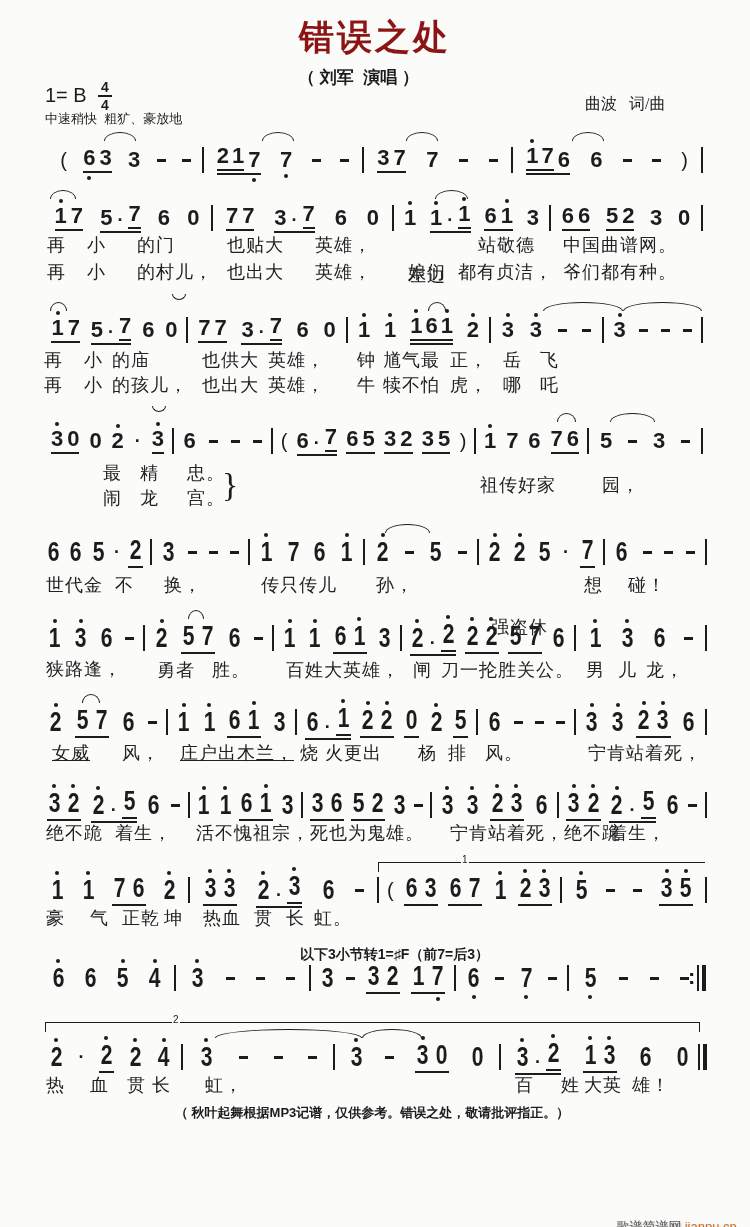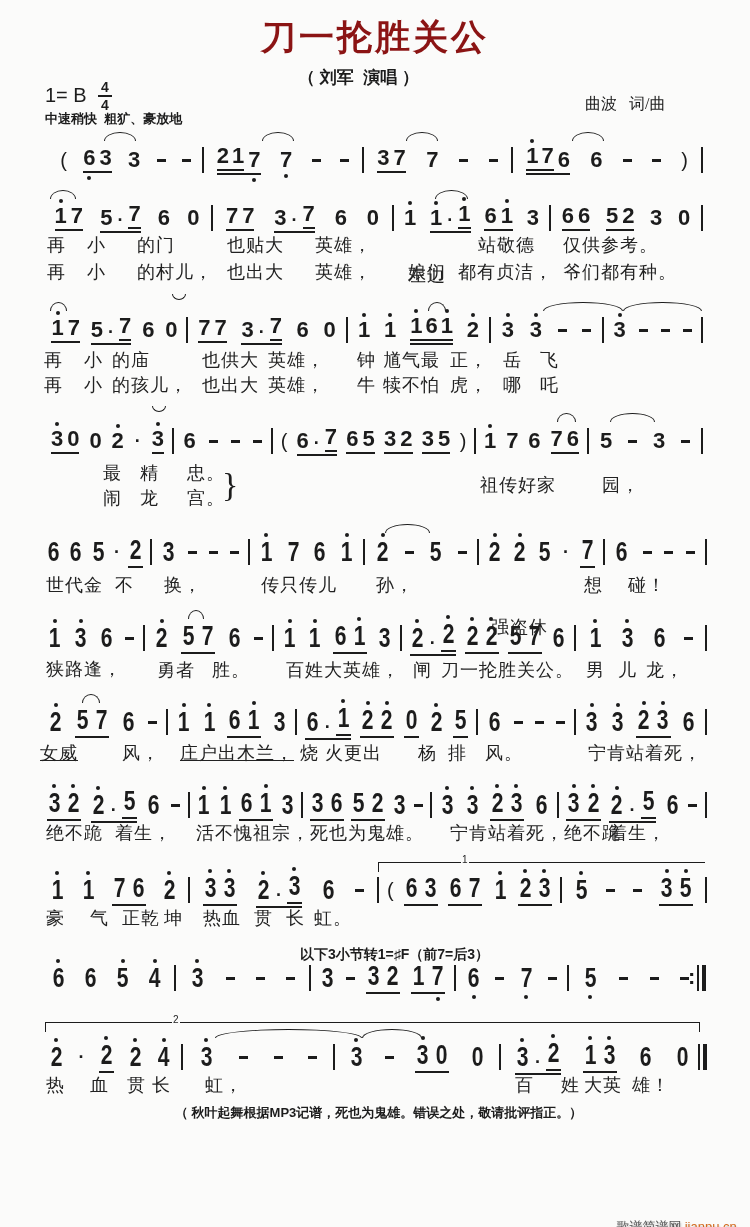--- a/index.html
+++ b/index.html
@@ -10,21 +10,21 @@
   }
   .abs { position:absolute; }
   .title {
     top:14px; left:0; width:750px; text-align:center;
     font-size:35px; font-weight:bold; letter-spacing:3px; color:var(--title,#8b1414);
   }
   .performer { top:66px; left:298px; font-size:17px; font-weight:bold; white-space:pre; }
   .key { top:84px; left:45px; font-size:20px; white-space:pre; }
   .timesig { top:80px; left:98px; width:14px; text-align:center; font-size:14px; font-weight:bold; line-height:14px; }
   .timesig .ts-line { display:block; height:1.5px; background:#1c1c1c; margin:1px 0; }
-  .tempo { top:110px; left:45px; font-size:13px; font-weight:bold; white-space:pre; }
+  .tempo { top:110px; left:45px; font-size:13px; font-weight:normal; white-space:pre; }
   .credits { top:94px; left:585px; font-size:16px; font-family:"Liberation Serif","DejaVu Serif",serif; white-space:pre; }
 
   
   .row { position:absolute; left:0; top:0; width:750px; height:0; }
   .measure {
     position:absolute; height:32px; display:flex; align-items:center;
     justify-content:space-around; padding:0 4px; box-sizing:border-box;
   }
   .note { position:relative; display:inline-block; line-height:1; }
   .digit { display:inline-block; font-weight:bold; font-size:22px; line-height:1; }
@@ -68,21 +68,21 @@
   .footnote { top:1104px; left:175px; font-size:13px; font-weight:bold; white-space:pre; }
   .welcome { top:1126px; left:154px; font-size:19px; font-family:"Liberation Serif","DejaVu Serif",serif; white-space:pre; }
   .watermark { top:1203px; left:602px; font-size:13px; white-space:pre; text-shadow:1px 2px 2px rgba(0,0,0,.25); }
   .wm-cn { color:#555; font-family:"Liberation Serif",serif; }
   .wm-domain { color:var(--wm,#d2691e); }
 </style>
 </head>
 <body>
 
 <div id="page">
-  <div class="abs title">刀一抡胜关公</div>
+  <div class="abs title">错误之处</div>
   <div class="abs performer">（ 刘军  演唱 ）</div>
   <div class="abs key">1= B</div>
   <div class="abs timesig">
     <span>4</span>
     <span class="ts-line"></span>
     <span>4</span>
   </div>
   <div class="abs tempo">中速稍快  粗犷、豪放地</div>
   <div class="abs credits">曲波   词/曲</div>
 
@@ -206,21 +206,21 @@
         <div class="slur" style="left: 50px; width: 26px; top: 190px;"></div>
         <div class="slur" style="left: 435px; width: 33px; top: 190px;"></div>
         <div class="under-arc" style="left: 172px; width: 14px; top: 294px;"></div>
         <span class="lyric" style="left: 47px; top: 235px;">再</span>
         <span class="lyric" style="left: 87px; top: 235px;">小</span>
         <span class="lyric" style="left: 137px; top: 235px;">的门</span>
         <span class="lyric" style="left: 227px; top: 235px;">也贴大</span>
         <span class="lyric" style="left: 315px; top: 235px;">英雄，</span>
         <span class="lyric" style="left: 408px; top: 235px; margin-top: 30px;">左边</span>
         <span class="lyric" style="left: 478px; top: 235px;">站敬德</span>
-        <span class="lyric" style="left: 563px; top: 235px;">仅供参考。</span>
+        <span class="lyric" style="left: 563px; top: 235px;">中国曲谱网。</span>
         <span class="lyric" style="left: 47px; top: 262px;">再</span>
         <span class="lyric" style="left: 87px; top: 262px;">小</span>
         <span class="lyric" style="left: 137px; top: 262px;">的村儿，</span>
         <span class="lyric" style="left: 227px; top: 262px;">也出大</span>
         <span class="lyric" style="left: 315px; top: 262px;">英雄，</span>
         <span class="lyric" style="left: 408px; top: 262px;">娘们</span>
         <span class="lyric" style="left: 458px; top: 262px;">都有贞洁，</span>
         <span class="lyric" style="left: 563px; top: 262px;">爷们都有种。</span>
       </div>
       <div class="row">
@@ -560,21 +560,21 @@
             <span class="note"><span class="digit">3</span><span class="odot hi"></span></span>
           </span>
           <span class="note"><span class="digit">6</span></span>
         </div>
         <div class="bar single" style="left: 166px; top: 709px;"></div>
         <div class="bar single" style="left: 295px; top: 709px;"></div>
         <div class="bar single" style="left: 476px; top: 709px;"></div>
         <div class="bar single" style="left: 574px; top: 709px;"></div>
         <div class="bar single" style="left: 705px; top: 709px;"></div>
         <div class="slur" style="left: 82px; width: 18px; top: 694px;"></div>
-        <span class="lyric" style="left: 40px; top: 743px; text-decoration: underline;">女威</span>
+        <span class="lyric" style="left: 52px; top: 743px; text-decoration: underline;">女威</span>
         <span class="lyric" style="left: 122px; top: 743px;">风，</span>
         <span class="lyric" style="left: 180px; top: 743px; text-decoration: underline;">庄户出木兰，</span>
         <span class="lyric" style="left: 300px; top: 743px;">烧</span>
         <span class="lyric" style="left: 325px; top: 743px;">火更出</span>
         <span class="lyric" style="left: 418px; top: 743px;">杨</span>
         <span class="lyric" style="left: 448px; top: 743px;">排</span>
         <span class="lyric" style="left: 485px; top: 743px;">风。</span>
         <span class="lyric" style="left: 588px; top: 743px;">宁肯站着死，</span>
       </div>
       <div class="row">
@@ -813,17 +813,17 @@
         <span class="lyric" style="left: 152px; top: 1075px;">长</span>
         <span class="lyric" style="left: 205px; top: 1075px;">虹，</span>
         <span class="lyric" style="left: 515px; top: 1075px;">百</span>
         <span class="lyric" style="left: 561px; top: 1075px;">姓</span>
         <span class="lyric" style="left: 584px; top: 1075px;">大英</span>
         <span class="lyric" style="left: 632px; top: 1075px;">雄！</span>
       </div>
     </div>
 
   <div class="abs modulation">以下3小节转1=♯F（前7=后3）</div>
-  <div class="abs footnote">（ 秋叶起舞根据MP3记谱，死也为鬼雄。错误之处，敬请批评指正。）</div>
+  <div class="abs footnote">（ 秋叶起舞根据MP3记谱，仅供参考。错误之处，敬请批评指正。）</div>
   <div class="abs watermark">
     <span class="wm-cn">歌谱简谱网 </span><span class="wm-domain">jianpu.cn</span>
   </div>
 </div>
 
 </body></html>

